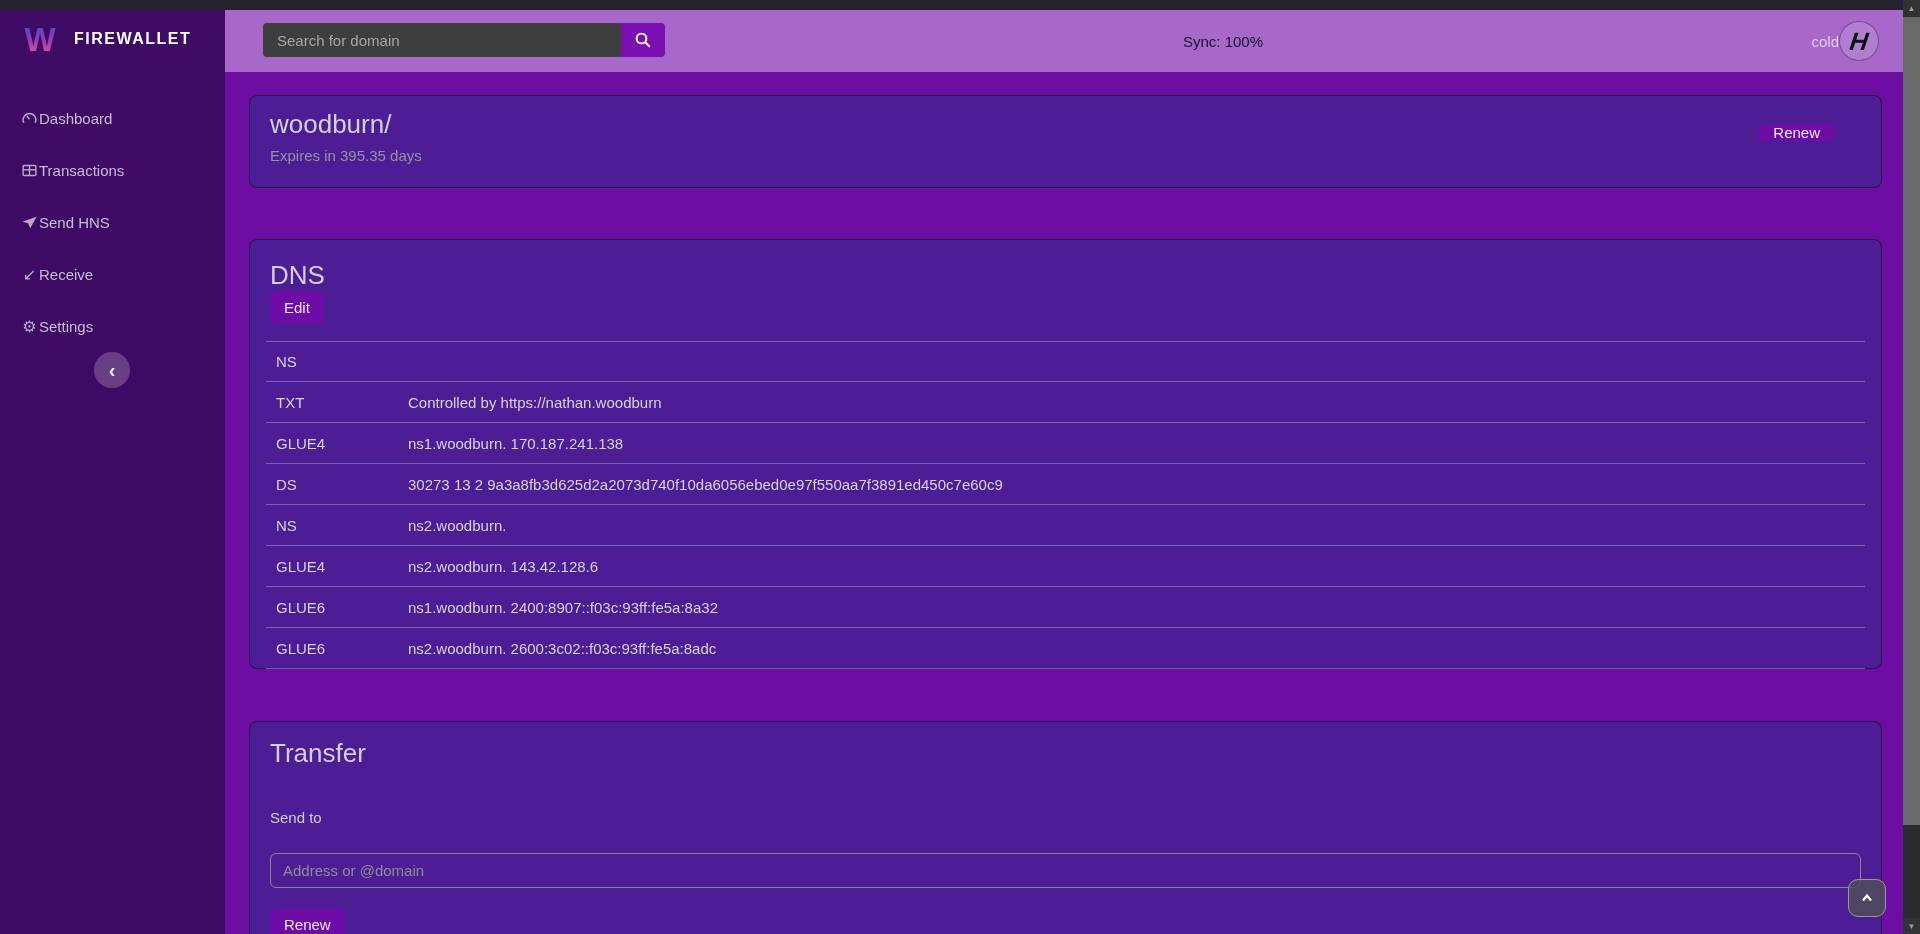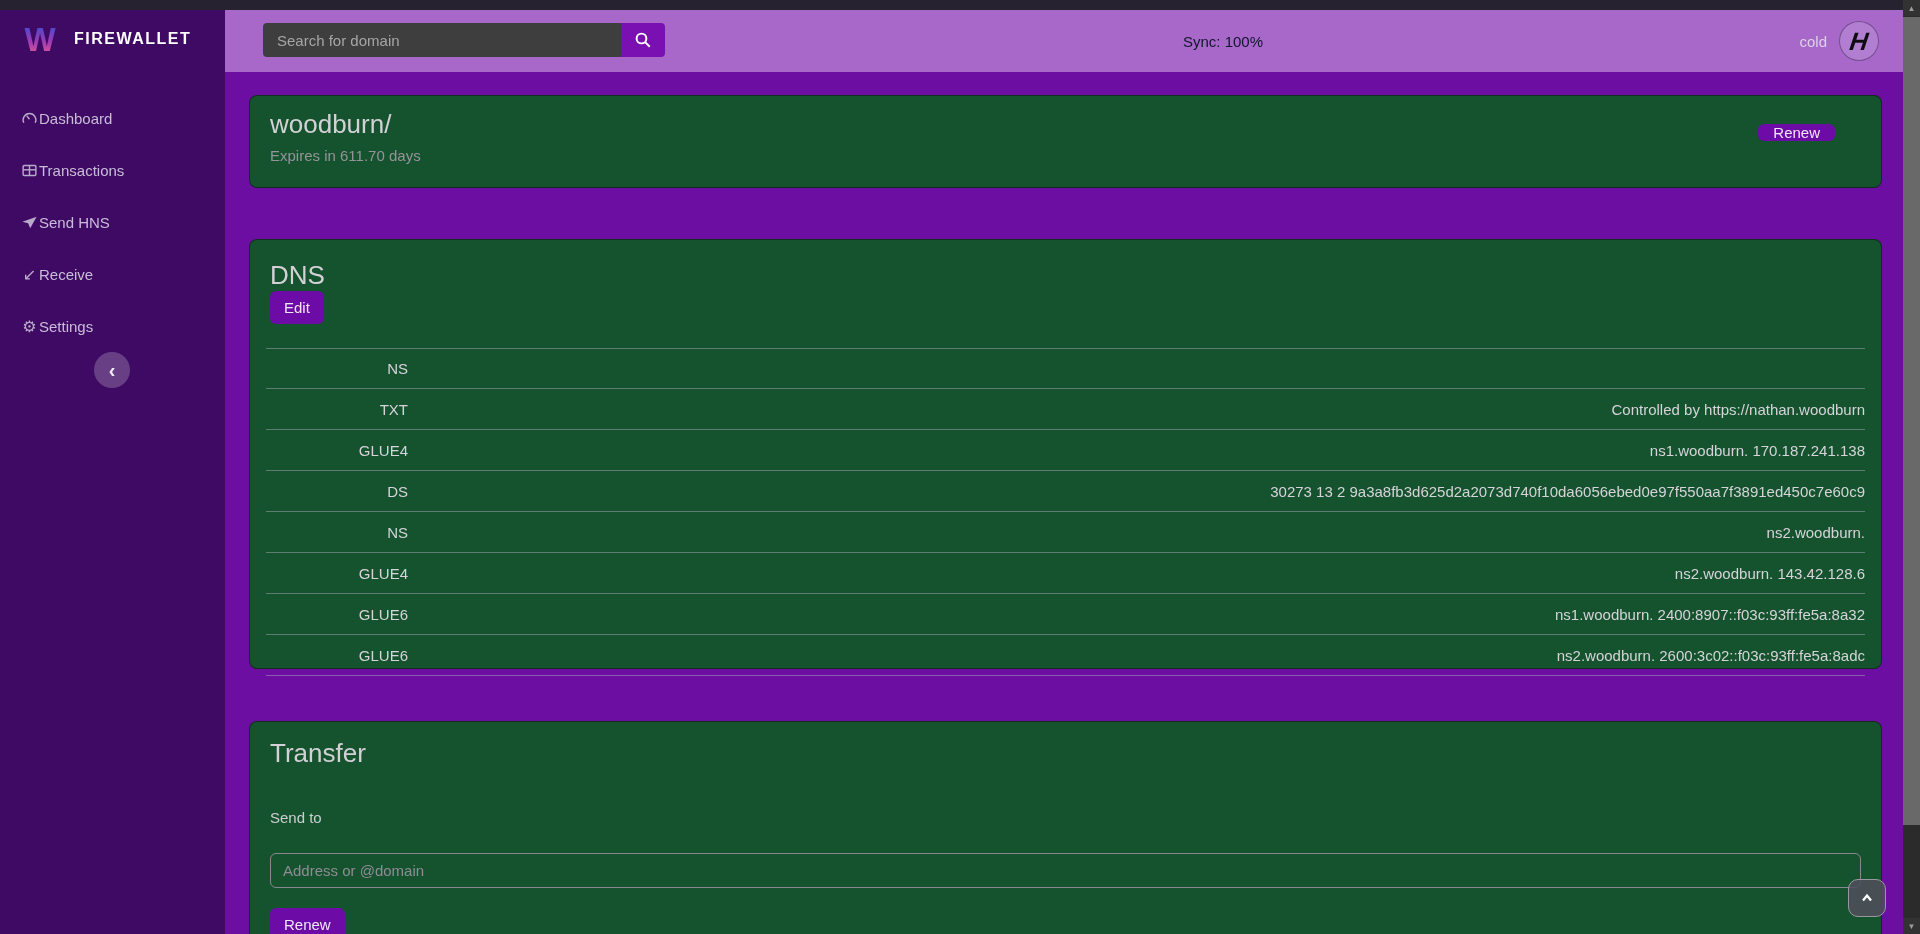--- a/index.html
+++ b/index.html
@@ -30,44 +30,44 @@
   .search-group { position:absolute; left:38px; top:13px; display:flex; height:34px; }
   .search-input { width:358px; height:34px; background:#3e3e3e; border:none; outline:none;
                   border-radius:4px 0 0 4px; color:#dddddd; font-size:15px; padding:0 14px;
                   font-family:"Liberation Sans", sans-serif; }
   .search-input::placeholder { color:#a6a6a6; }
   .search-btn { width:44px; height:34px; background:#7a10b2; border:none; border-radius:0 4px 4px 0;
                 display:flex; align-items:center; justify-content:center; cursor:pointer; }
   .search-btn svg { width:18px; height:18px; stroke:#ffffff; fill:none; stroke-width:2.6; }
   .sync-label { position:absolute; left:958px; top:0; height:62px; display:flex; align-items:center;
                 color:#0f172a; font-size:15px; }
-  .topbar-right { position:absolute; right:24px; top:0; height:62px; display:flex; align-items:center; gap:12px; }
+  .topbar-right { position:absolute; right:24px; top:0; height:62px; display:flex; align-items:center; }
   .wallet-name { color:#ded2ea; font-size:15px; }
   .hns-logo { width:40px; height:40px; border-radius:50%; background:rgba(235,225,245,0.18);
               border:1px solid rgba(40,25,60,0.45); display:flex; align-items:center; justify-content:center;
               cursor:pointer; }
   .hns-glyph { color:#0d0d12; font-size:25px; font-weight:bold; font-style:italic; transform:skewX(-8deg);
                line-height:1; }
 
   
   .main { position:absolute; left:225px; top:72px; width:1678px; height:862px; background:#6d0ea2;
           overflow:hidden; padding:23px 21px 0 24px; }
-  .card { background:#14532d; border:1px solid rgba(15,15,20,0.55); border-radius:8px; position:relative; }
+  .card { background:#4c1d95; border:1px solid rgba(15,15,20,0.55); border-radius:8px; position:relative; }
   .card-title { color:#d3d0d6; font-size:26px; font-weight:400; }
 
   .domain-card { height:93px; padding:13px 20px; }
   .domain-sub { color:#96939b; font-size:15px; margin-top:7px; }
   .btn { background:#6d0ba6; color:#efe7f5; border:none; border-radius:6px; font-size:15px;
          font-family:"Liberation Sans", sans-serif; cursor:pointer; }
   .renew-btn { position:absolute; right:46px; top:28px; padding:0 15px;border-radius:6px; }
 
   .dns-card { margin-top:51px; padding:16px 16px 29px 16px; height:430px; }
   .dns-head { display:flex; align-items:flex-start; justify-content:space-between; padding:4px 4px 0 4px;flex-direction:column; }
   .edit-btn { padding:8px 14px; margin-right:14px; }
-  .dns-table { margin-top:24px;text-align:right; }
+  .dns-table { margin-top:17px; }
   .dns-row { display:flex; align-items:center; height:41px; border-bottom:1px solid rgba(170,170,185,0.5);
              color:#d6d3da; font-size:15px; }
   .dns-row:first-child { border-top:1px solid rgba(170,170,185,0.5); }
   .dns-type { width:142px; padding-left:10px; flex:none; }
   .dns-value { flex:1; }
 
   .transfer-card { margin-top:52px; padding:16px 20px; height:250px; }
   .sendto-label { color:#cfccd4; font-size:15px; margin-top:40px; }
   .addr-input { display:block; width:100%; height:35px; margin-top:27px; background:transparent;
                 border:1px solid #8a8792; border-radius:6px; color:#d6d3da; font-size:15px; padding:0 12px;
@@ -169,21 +169,21 @@
       <div class="hns-logo">
         <span class="hns-glyph">H</span>
       </div>
     </div>
   </div>
 
   <div class="main">
 
     <div class="card domain-card">
       <div class="card-title">woodburn/</div>
-      <div class="domain-sub">Expires in 611.70 days</div>
+      <div class="domain-sub">Expires in 395.35 days</div>
       <button class="btn renew-btn">Renew</button>
     </div>
 
     <div class="card dns-card">
       <div class="dns-head">
         <div class="card-title">DNS</div>
         <button class="btn edit-btn">Edit</button>
       </div>
       <div class="dns-table">
         <div class="dns-row">

